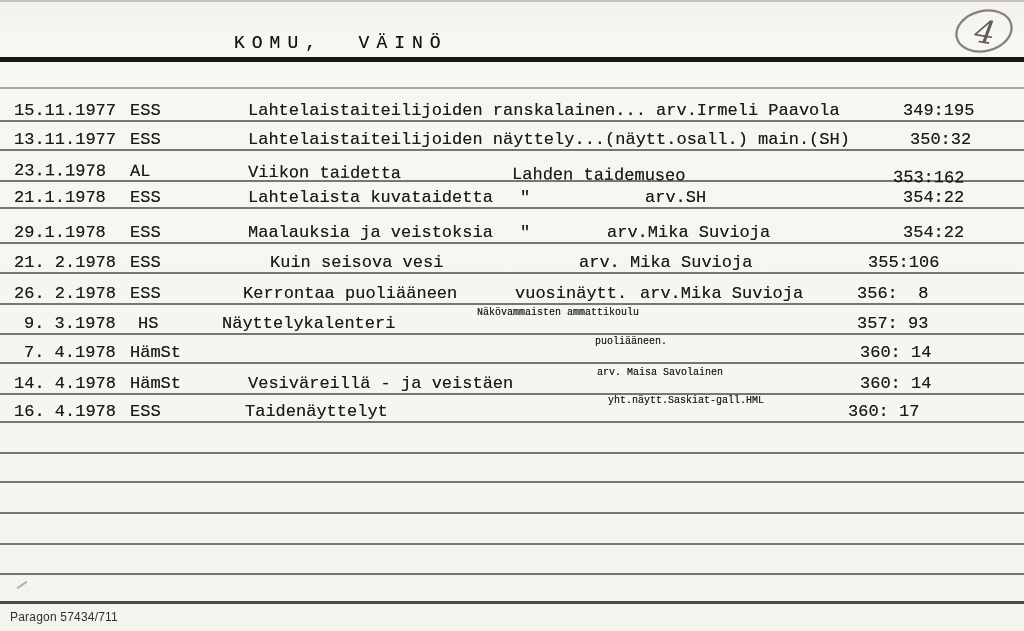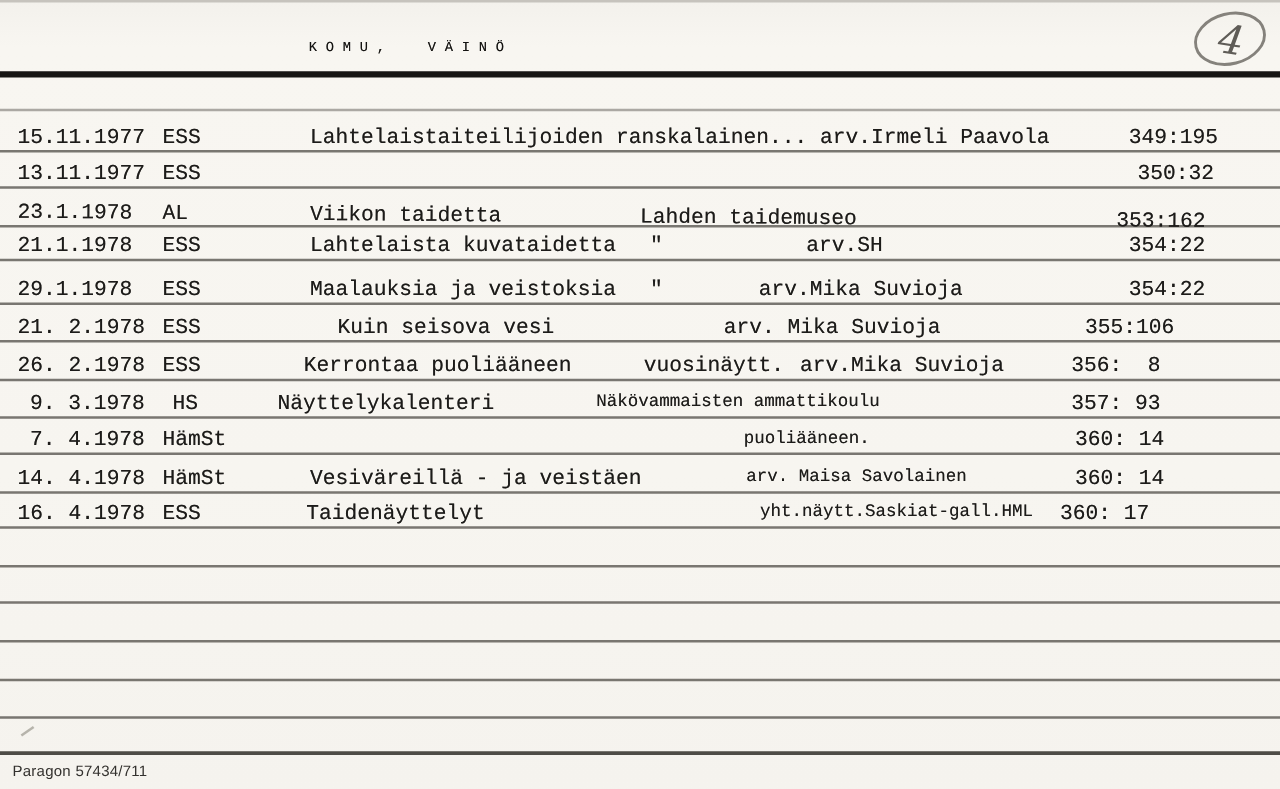--- a/index.html
+++ b/index.html
@@ -10,31 +10,31 @@
     background-image:linear-gradient(180deg, #f3f1ec 0%, #f8f6f1 6%, #f7f5f0 60%, #f5f3ee 100%);
     font-family:"Liberation Mono","DejaVu Sans Mono",monospace;
     color:#1c1b19;
   }
   .rule{position:absolute;left:0;width:1024px;height:2px;background:#5d5a54;opacity:.82;}
   .rule.light{height:2px;background:#8a8781;opacity:.7;}
   .rule.thick{height:5px;background:#171614;opacity:1;}
   .rule.bottom{height:3px;background:#454publish23d;background:#45423d;opacity:.95;}
   .rule.edge{height:2px;background:#c6c3bd;opacity:1;}
   .hdr{
-    position:absolute;left:247px;top:33px;font-size:11px;letter-spacing:7px;
+    position:absolute;left:234px;top:33px;font-size:18px;letter-spacing:7px;
     color:#14131
 
 1;color:#141311;white-space:pre;text-shadow:0 0 .5px rgba(0,0,0,.55);
   }
   .row{position:absolute;left:0;width:1024px;height:23px;}
   .frag{
     position:absolute;bottom:1px;font-size:17px;line-height:1;white-space:pre;
     text-shadow:0 0 .5px rgba(20,18,16,.6);
   }
-  .frag.sm{font-size:14px;bottom:4px;}
+  .frag.sm{font-size:10px;bottom:15px;}
   .tilt{transform:rotate(.45deg);transform-origin:0 100%;}
   .footer{
     position:absolute;left:10px;top:610px;
     font-family:"Liberation Sans","DejaVu Sans",sans-serif;
     font-size:12px;color:#33312e;letter-spacing:.2px;
   }
   .pagenum-svg{position:absolute;left:946px;top:2px;}
   .scratch{position:absolute;left:16px;top:584px;width:12px;height:2px;background:#9b988f;transform:rotate(-35deg);opacity:.7;}
 </style>
 </head>
@@ -73,20 +73,21 @@
   <div class="row" style="top:97px">
     <span class="frag" style="left:14px">15.11.1977</span>
     <span class="frag" style="left:130px">ESS</span>
     <span class="frag" style="left:248px">Lahtelaistaiteilijoiden ranskalainen... arv.Irmeli Paavola</span>
     <span class="frag" style="left:903px">349:195</span>
   </div>
 
   <div class="row" style="top:126px">
     <span class="frag" style="left:14px">13.11.1977</span>
     <span class="frag" style="left:130px">ESS</span>
+    <span class="frag" style="left:248px">Lahtelaistaiteilijoiden näyttely...(näytt.osall.) main.(SH)</span>
     <span class="frag" style="left:910px">350:32</span>
   </div>
 
   <div class="row tilt" style="top:157px">
     <span class="frag" style="left:14px">23.1.1978</span>
     <span class="frag" style="left:130px">AL</span>
     <span class="frag" style="left:248px">Viikon taidetta</span>
     <span class="frag" style="left:512px">Lahden taidemuseo</span>
     <span class="frag" style="left:893px">353:162</span>
   </div>

